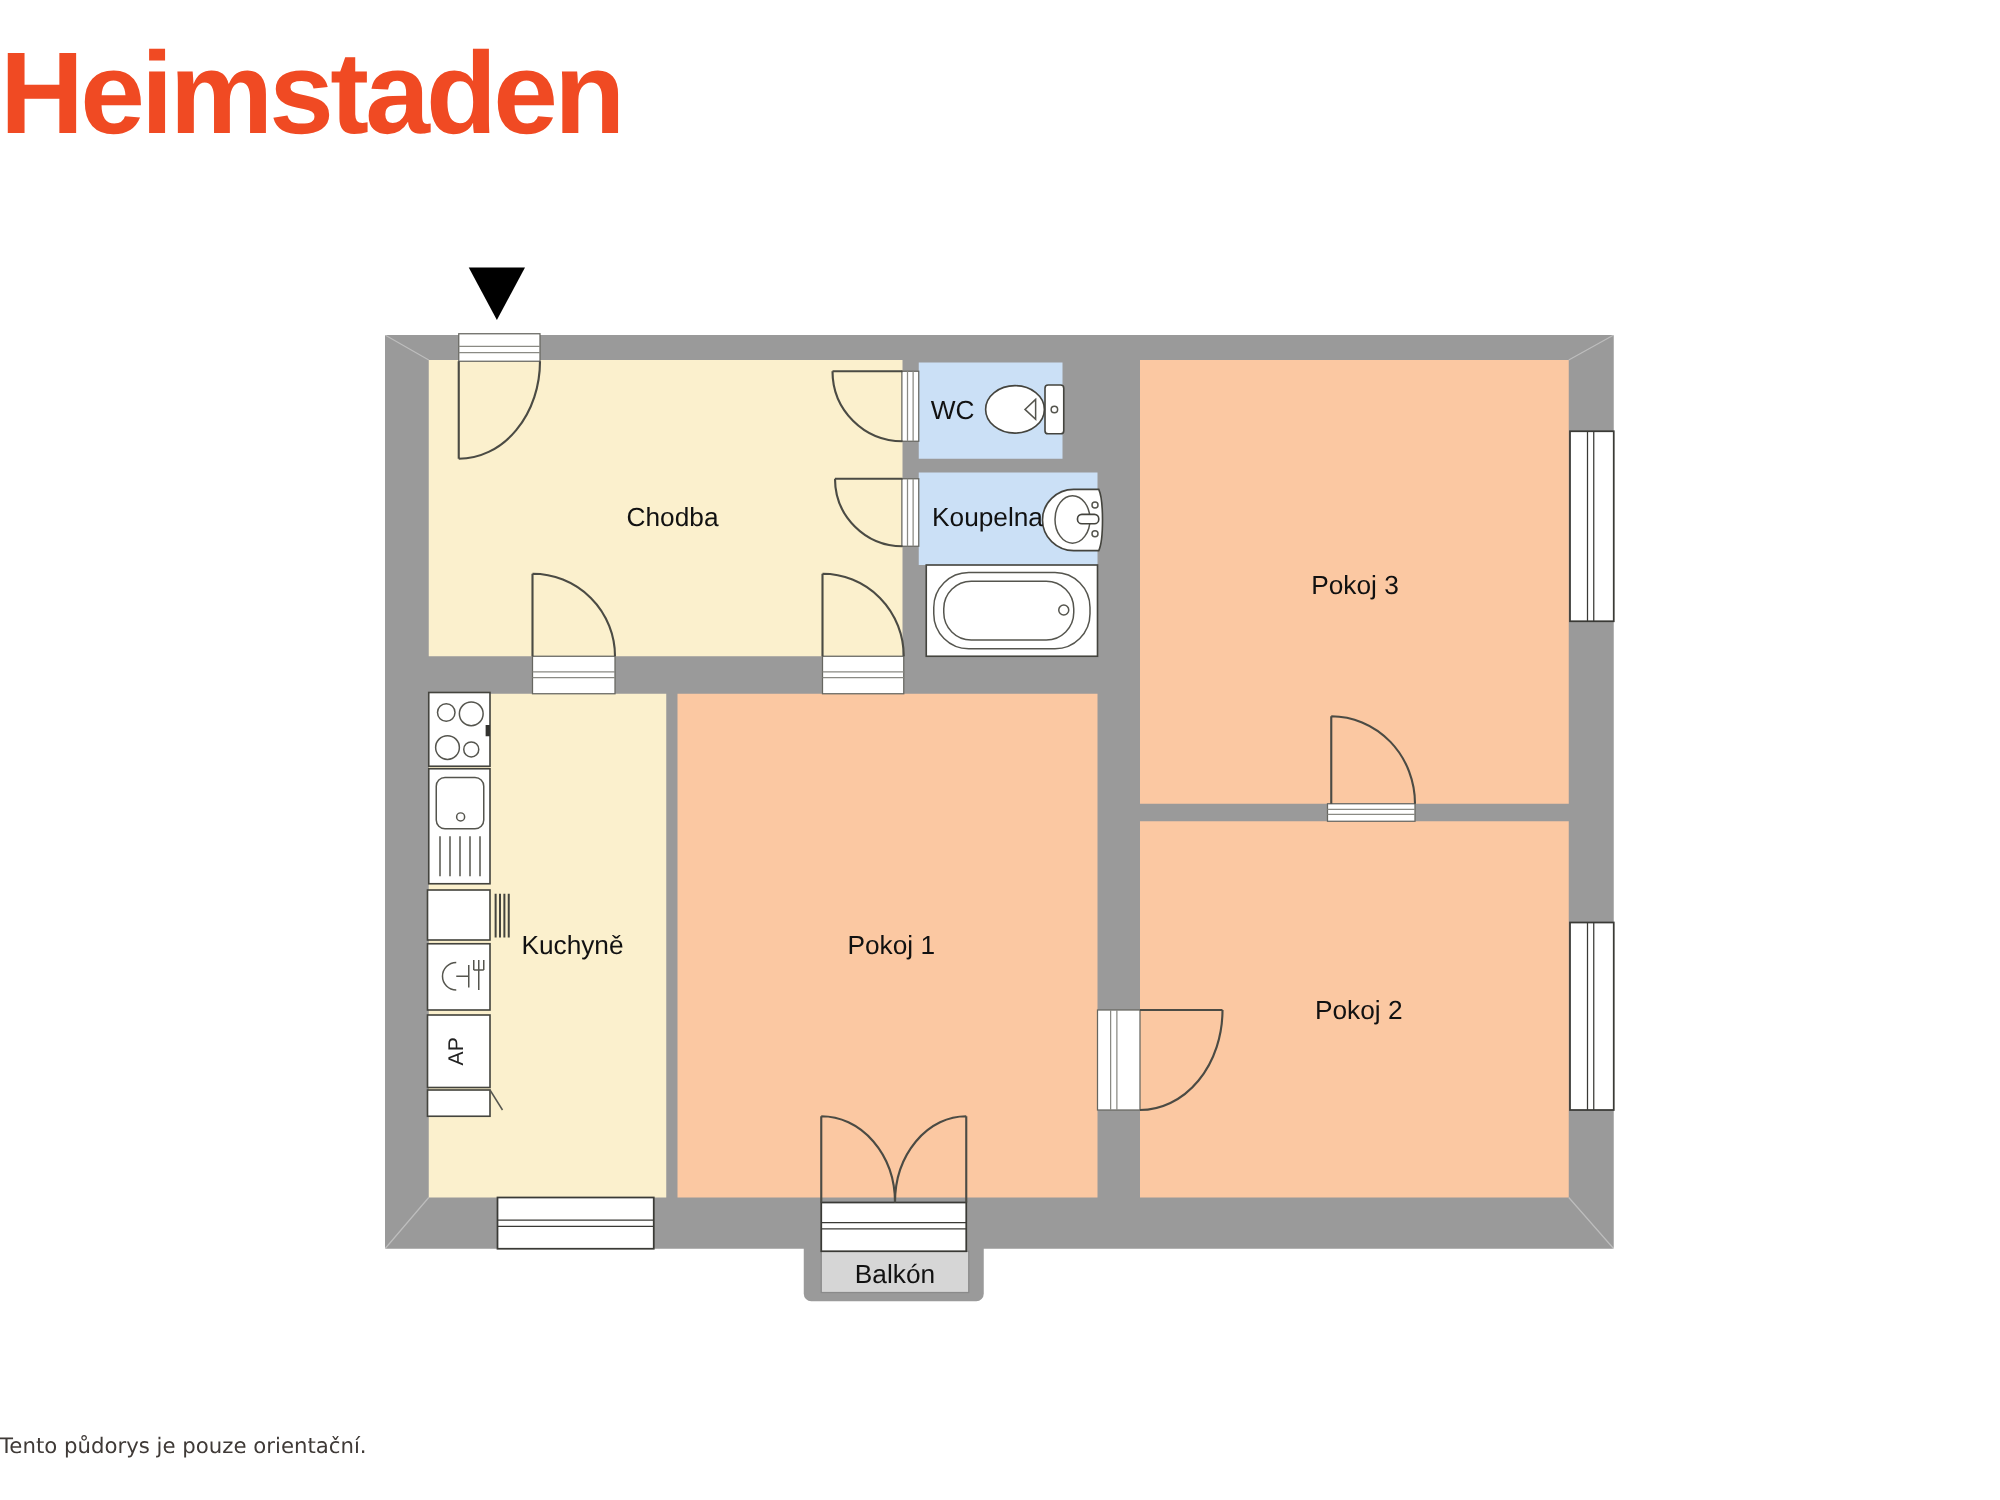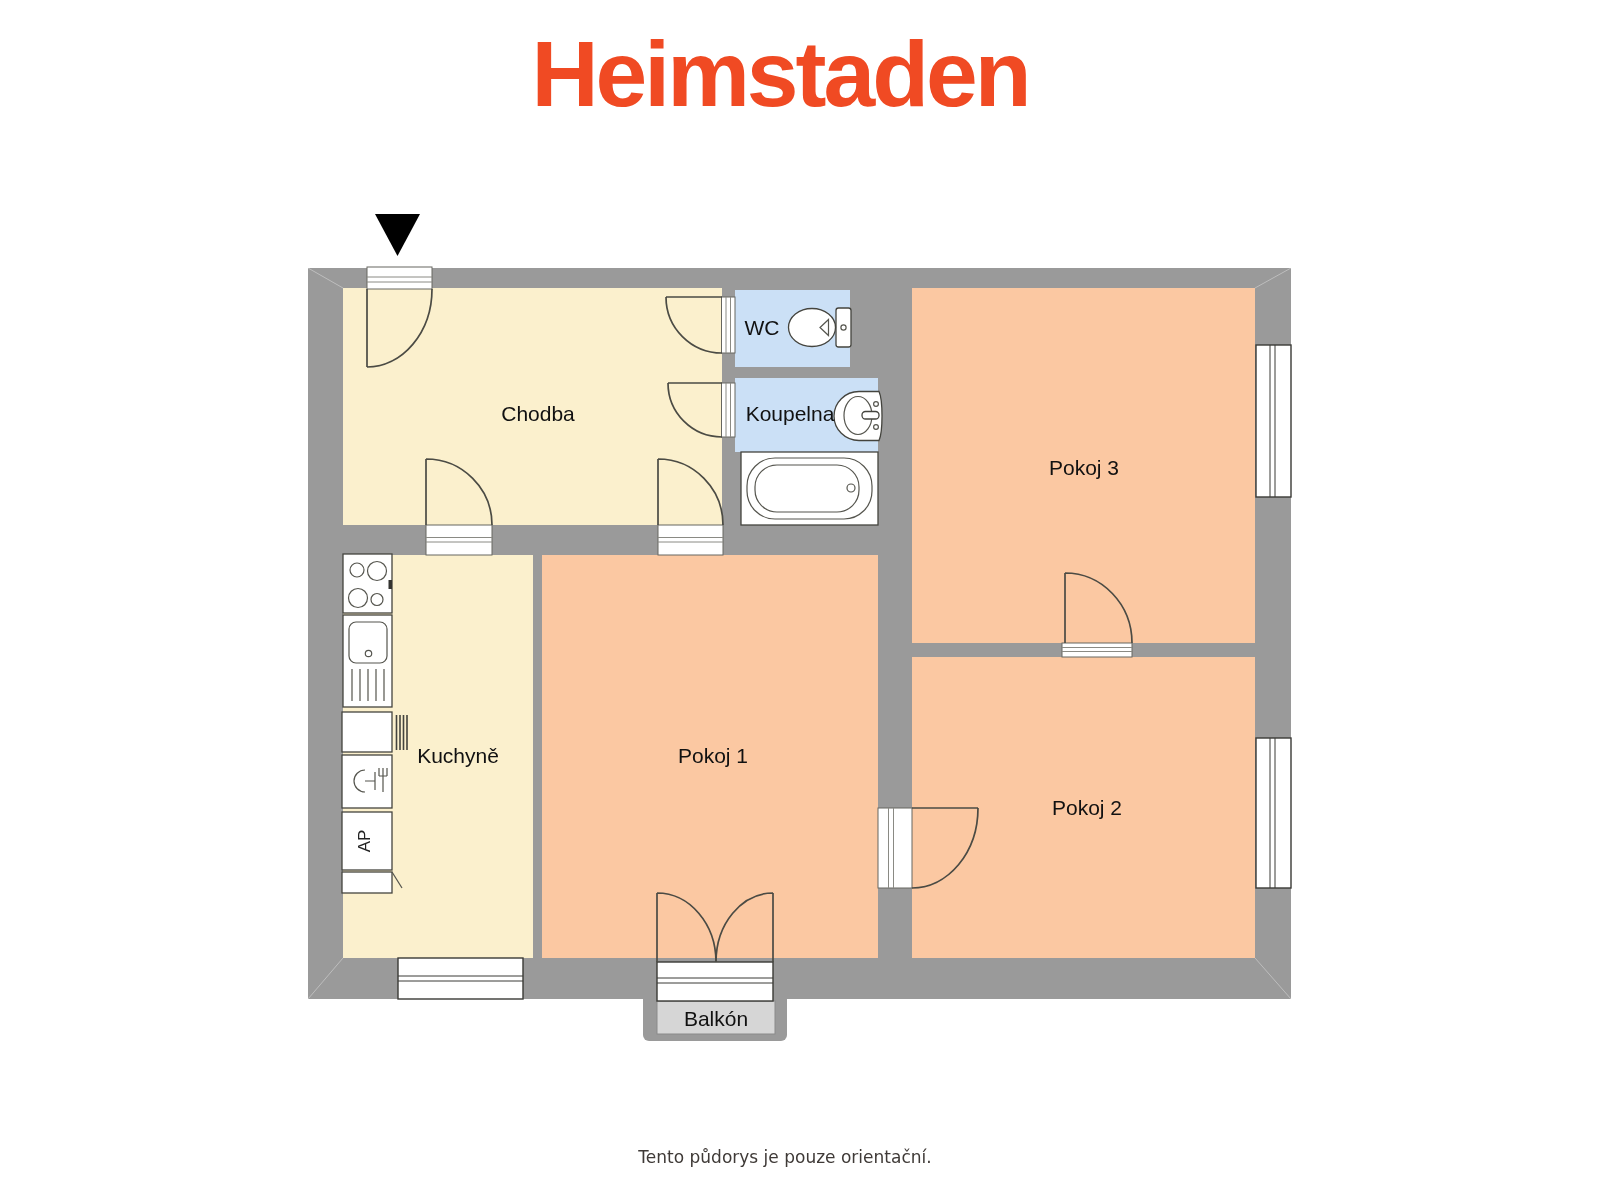--- a/index.html
+++ b/index.html
@@ -1,27 +1,27 @@
 <!DOCTYPE html>
 <html><head>
 <meta charset="utf-8">
 <style>
   html,body{margin:0;padding:0;}
   body{
     width:1600px;height:1200px;background:#ffffff;position:relative;
     overflow:hidden;font-family:"Liberation Sans",sans-serif;
   }
   .logo{
-    position:absolute;top:26px;left:0;width:1560px;text-align:center;
+    position:absolute;top:26px;left:0;width:1560px;text-align:left;
     font-family:"Liberation Sans",sans-serif;font-weight:bold;
     font-size:93px;letter-spacing:-3px;color:#F04A23;line-height:1.05;
   }
   .plan-svg{position:absolute;top:0;left:0;}
   .disclaimer{
-    position:absolute;top:1147px;left:0;width:1570px;text-align:center;
+    position:absolute;top:1147px;left:0;width:1570px;
     font-family:"DejaVu Sans",sans-serif;font-size:17px;color:#3f3a37;
   }
   .room-label{
     font-family:"Liberation Sans",sans-serif;font-size:21px;fill:#111111;
     text-anchor:middle;
   }
   .fixture-label{
     font-family:"Liberation Sans",sans-serif;font-size:17px;fill:#222222;
     text-anchor:middle;
   }

